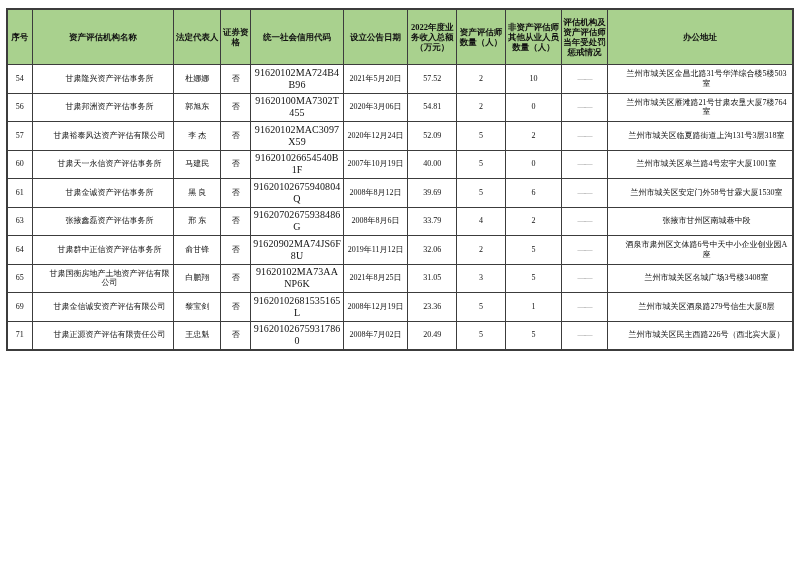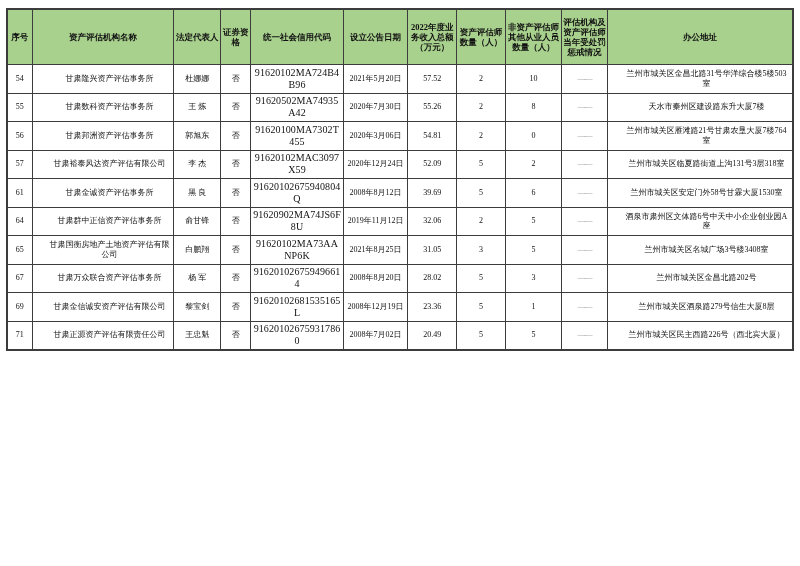--- a/index.html
+++ b/index.html
@@ -90,33 +90,20 @@
           <td class="cell-securities">否</td>
           <td class="cell-credit_code">91620102MA724B4B96</td>
           <td class="cell-announce_date">2021年5月20日</td>
           <td class="cell-income_2022">57.52</td>
           <td class="cell-appraisers">2</td>
           <td class="cell-non_appraisers">10</td>
           <td class="cell-penalty">——</td>
           <td class="cell-address">兰州市城关区金昌北路31号华洋综合楼5楼503室</td>
         </tr>
         <tr>
-          <td class="cell-index">55</td>
-          <td class="cell-name">甘肃数科资产评估事务所</td>
-          <td class="cell-legal_rep">王  炼</td>
-          <td class="cell-securities">否</td>
-          <td class="cell-credit_code">91620502MA74935A42</td>
-          <td class="cell-announce_date">2020年7月30日</td>
-          <td class="cell-income_2022">55.26</td>
-          <td class="cell-appraisers">2</td>
-          <td class="cell-non_appraisers">8</td>
-          <td class="cell-penalty">——</td>
-          <td class="cell-address">天水市秦州区建设路东升大厦7楼</td>
-        </tr>
-        <tr>
           <td class="cell-index">56</td>
           <td class="cell-name">甘肃邦洲资产评估事务所</td>
           <td class="cell-legal_rep">郭旭东</td>
           <td class="cell-securities">否</td>
           <td class="cell-credit_code">91620100MA7302T455</td>
           <td class="cell-announce_date">2020年3月06日</td>
           <td class="cell-income_2022">54.81</td>
           <td class="cell-appraisers">2</td>
           <td class="cell-non_appraisers">0</td>
           <td class="cell-penalty">——</td>
@@ -129,31 +116,57 @@
           <td class="cell-securities">否</td>
           <td class="cell-credit_code">91620102MAC3097X59</td>
           <td class="cell-announce_date">2020年12月24日</td>
           <td class="cell-income_2022">52.09</td>
           <td class="cell-appraisers">5</td>
           <td class="cell-non_appraisers">2</td>
           <td class="cell-penalty">——</td>
           <td class="cell-address">兰州市城关区临夏路街道上沟131号3层318室</td>
         </tr>
         <tr>
+          <td class="cell-index">60</td>
+          <td class="cell-name">甘肃天一永信资产评估事务所</td>
+          <td class="cell-legal_rep">马建民</td>
+          <td class="cell-securities">否</td>
+          <td class="cell-credit_code">916201026654540B1F</td>
+          <td class="cell-announce_date">2007年10月19日</td>
+          <td class="cell-income_2022">40.00</td>
+          <td class="cell-appraisers">5</td>
+          <td class="cell-non_appraisers">0</td>
+          <td class="cell-penalty">——</td>
+          <td class="cell-address">兰州市城关区皋兰路4号宏宇大厦1001室</td>
+        </tr>
+        <tr>
           <td class="cell-index">61</td>
           <td class="cell-name">甘肃金诚资产评估事务所</td>
           <td class="cell-legal_rep">黑  良</td>
           <td class="cell-securities">否</td>
           <td class="cell-credit_code">91620102675940804Q</td>
           <td class="cell-announce_date">2008年8月12日</td>
           <td class="cell-income_2022">39.69</td>
           <td class="cell-appraisers">5</td>
           <td class="cell-non_appraisers">6</td>
           <td class="cell-penalty">——</td>
           <td class="cell-address">兰州市城关区安定门外58号甘霖大厦1530室</td>
+        </tr>
+        <tr>
+          <td class="cell-index">63</td>
+          <td class="cell-name">张掖鑫磊资产评估事务所</td>
+          <td class="cell-legal_rep">邢  东</td>
+          <td class="cell-securities">否</td>
+          <td class="cell-credit_code">91620702675938486G</td>
+          <td class="cell-announce_date">2008年8月6日</td>
+          <td class="cell-income_2022">33.79</td>
+          <td class="cell-appraisers">4</td>
+          <td class="cell-non_appraisers">2</td>
+          <td class="cell-penalty">——</td>
+          <td class="cell-address">张掖市甘州区南城巷中段</td>
         </tr>
         <tr>
           <td class="cell-index">64</td>
           <td class="cell-name">甘肃群中正信资产评估事务所</td>
           <td class="cell-legal_rep">俞甘锋</td>
           <td class="cell-securities">否</td>
           <td class="cell-credit_code">91620902MA74JS6F8U</td>
           <td class="cell-announce_date">2019年11月12日</td>
           <td class="cell-income_2022">32.06</td>
           <td class="cell-appraisers">2</td>
@@ -168,33 +181,20 @@
           <td class="cell-securities">否</td>
           <td class="cell-credit_code">91620102MA73AANP6K</td>
           <td class="cell-announce_date">2021年8月25日</td>
           <td class="cell-income_2022">31.05</td>
           <td class="cell-appraisers">3</td>
           <td class="cell-non_appraisers">5</td>
           <td class="cell-penalty">——</td>
           <td class="cell-address">兰州市城关区名城广场3号楼3408室</td>
         </tr>
         <tr>
-          <td class="cell-index">67</td>
-          <td class="cell-name">甘肃万众联合资产评估事务所</td>
-          <td class="cell-legal_rep">杨  军</td>
-          <td class="cell-securities">否</td>
-          <td class="cell-credit_code">916201026759496614</td>
-          <td class="cell-announce_date">2008年8月20日</td>
-          <td class="cell-income_2022">28.02</td>
-          <td class="cell-appraisers">5</td>
-          <td class="cell-non_appraisers">3</td>
-          <td class="cell-penalty">——</td>
-          <td class="cell-address">兰州市城关区金昌北路202号</td>
-        </tr>
-        <tr>
           <td class="cell-index">69</td>
           <td class="cell-name">甘肃金信诚安资产评估有限公司</td>
           <td class="cell-legal_rep">黎宝剑</td>
           <td class="cell-securities">否</td>
           <td class="cell-credit_code">91620102681535165L</td>
           <td class="cell-announce_date">2008年12月19日</td>
           <td class="cell-income_2022">23.36</td>
           <td class="cell-appraisers">5</td>
           <td class="cell-non_appraisers">1</td>
           <td class="cell-penalty">——</td>

